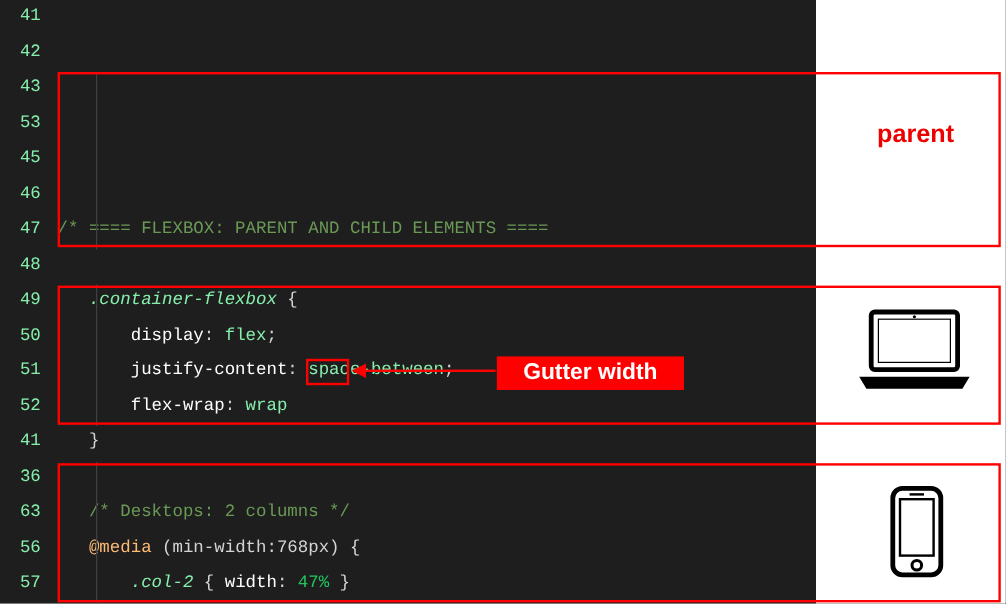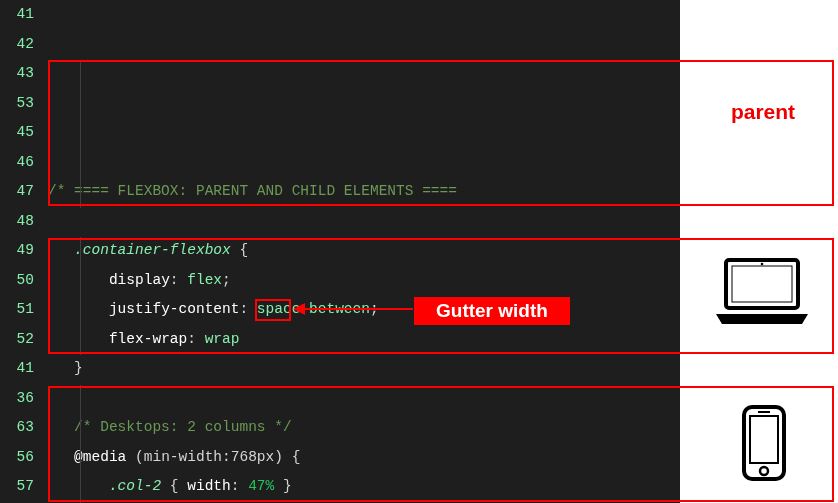--- a/index.html
+++ b/index.html
@@ -37,21 +37,21 @@
   }
   .ln { display: block; height: 29.5px; }
   .cl { display: block; height: 29.5px; }
 
   
   .tk-comment  { color: #6a9955; }
   .tk-selector { color: #86efac; font-style: italic; }
   .tk-prop     { color: #ffffff; }
   .tk-value    { color: #86efac; }
   .tk-num      { color: #22c55e; }
-  .tk-at       { color: #ffffff; }
+  .tk-at       { color: #fdba74; }
   .tk-punc     { color: #d4d4d4; }
   .tk-brace    { color: #d4d4d4; }
 
   
   .right-panel {
     position: absolute;
     top: 0; right: 0;
     width: 158px;
     height: 503px;
     background: #fff;

